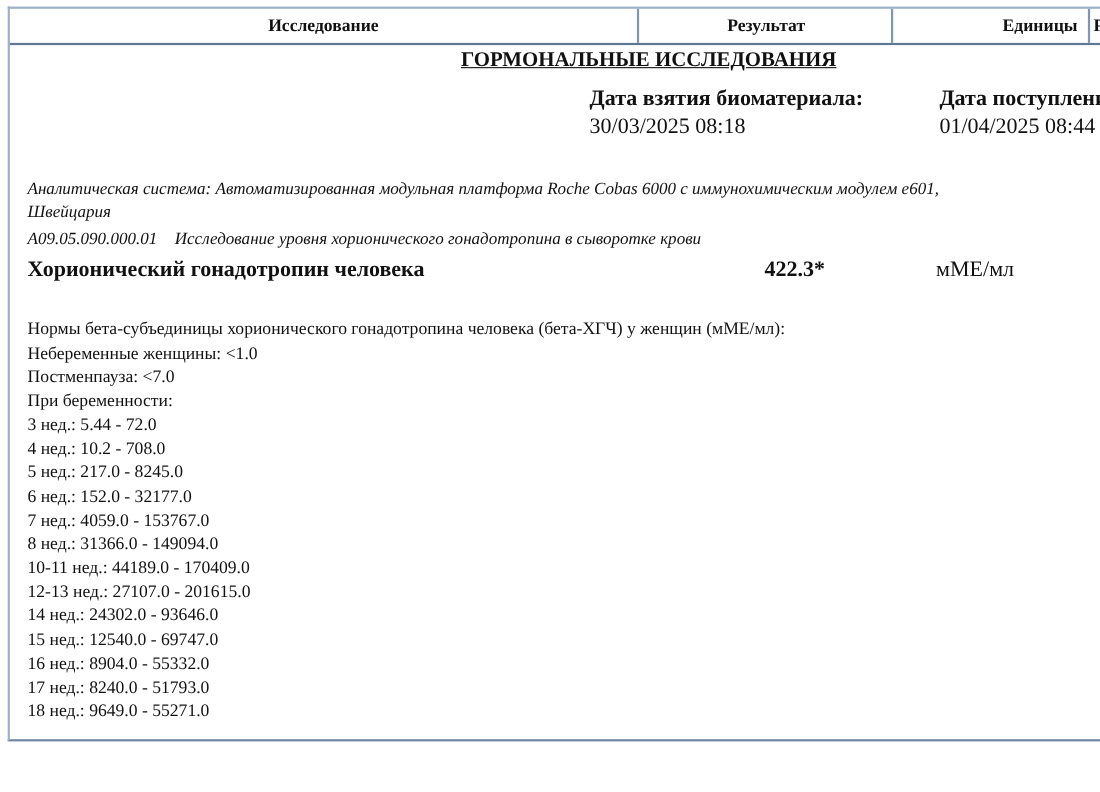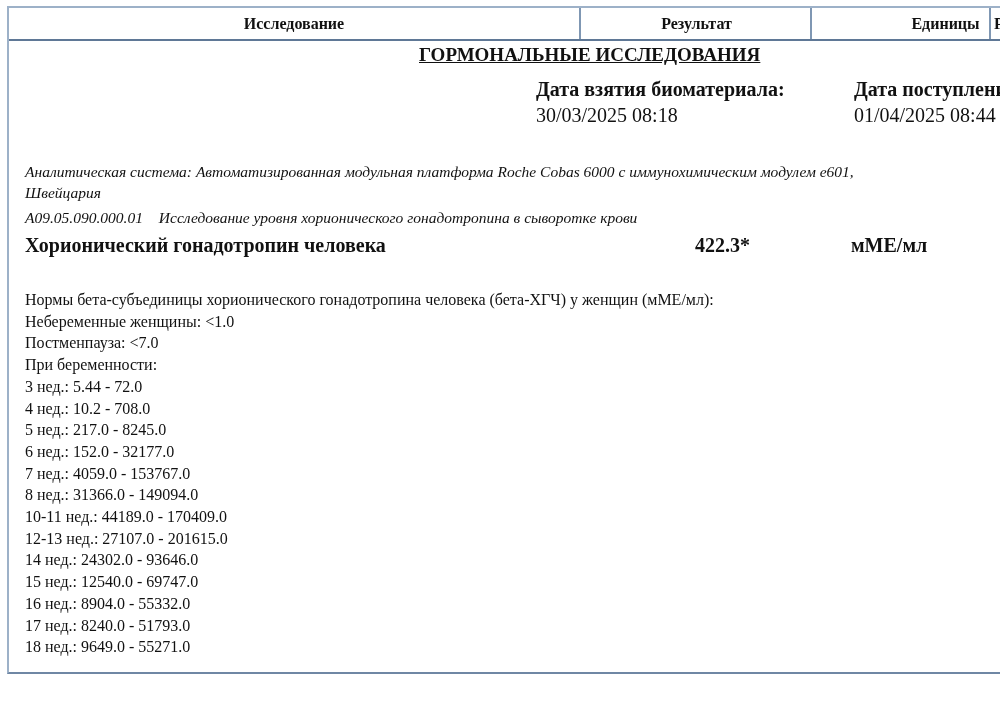--- a/index.html
+++ b/index.html
@@ -41,21 +41,21 @@
     position: absolute; left: 16px; top: 153px; width: 1000px;
     font-style: italic; font-size: 15.5px; line-height: 21px; white-space: nowrap;
   }
   .code-line {
     position: absolute; left: 16px; top: 201px; font-style: italic; font-size: 15.5px; white-space: nowrap;
   }
   .code-line .code { margin-right: 12px; }
   .result-row { position: absolute; left: 16px; top: 226px; width: 990px; height: 28px; }
   .result-name { position: absolute; left: 0; top: 0; font-weight: bold; font-size: 20px; white-space: nowrap; }
   .result-value { position: absolute; left: 638px; top: 0; font-weight: bold; font-size: 20px; margin-left: 32px; }
-  .result-units { position: absolute; left: 826px; top: 0; font-weight: bold; font-size: 20px; text-align: center; }
+  .result-units { position: absolute; left: 826px; top: 0; font-weight: normal; font-size: 20px; text-align: center; }
 
   .norms {
     position: absolute; left: 16px; top: 281px; font-size: 16px; line-height: 21.7px;
   }
   .norms div { white-space: nowrap; }
 </style>
 </head>
 <body>
 
 <div class="report">

